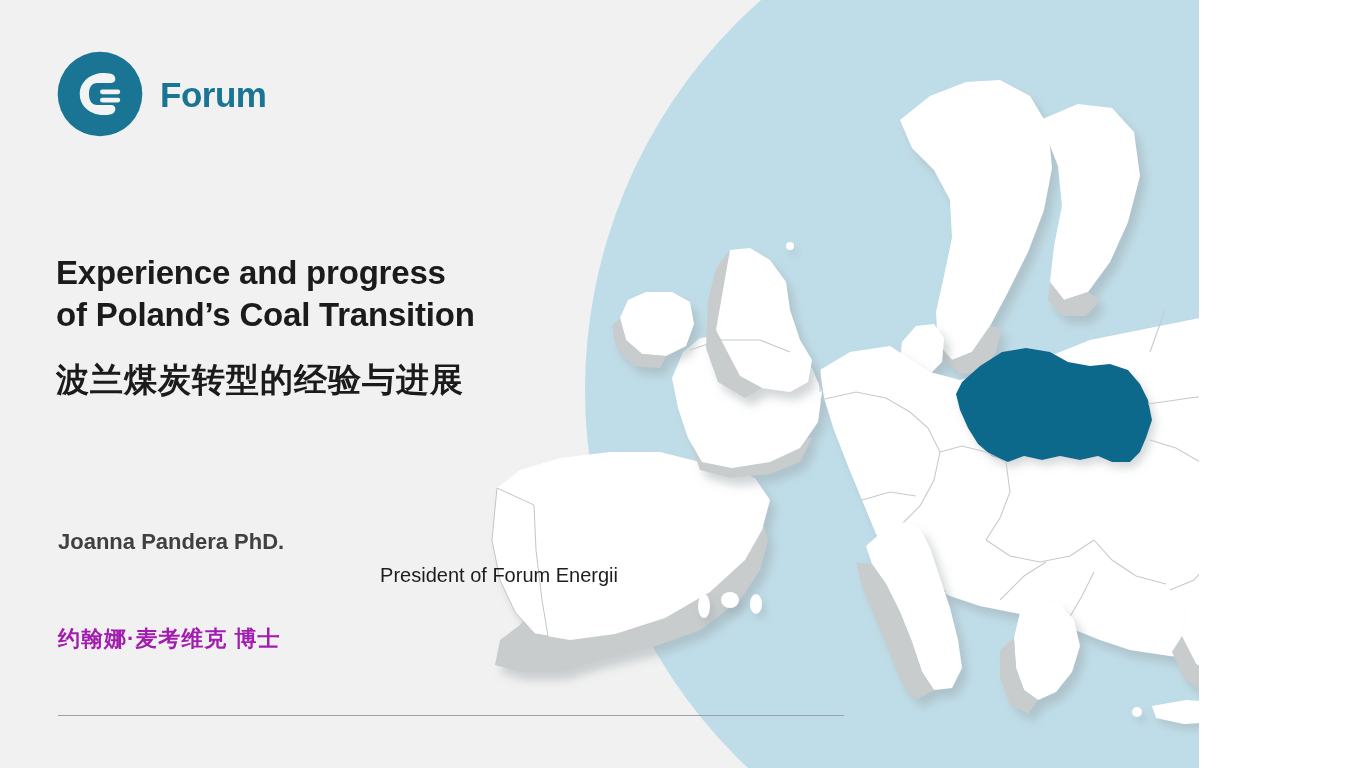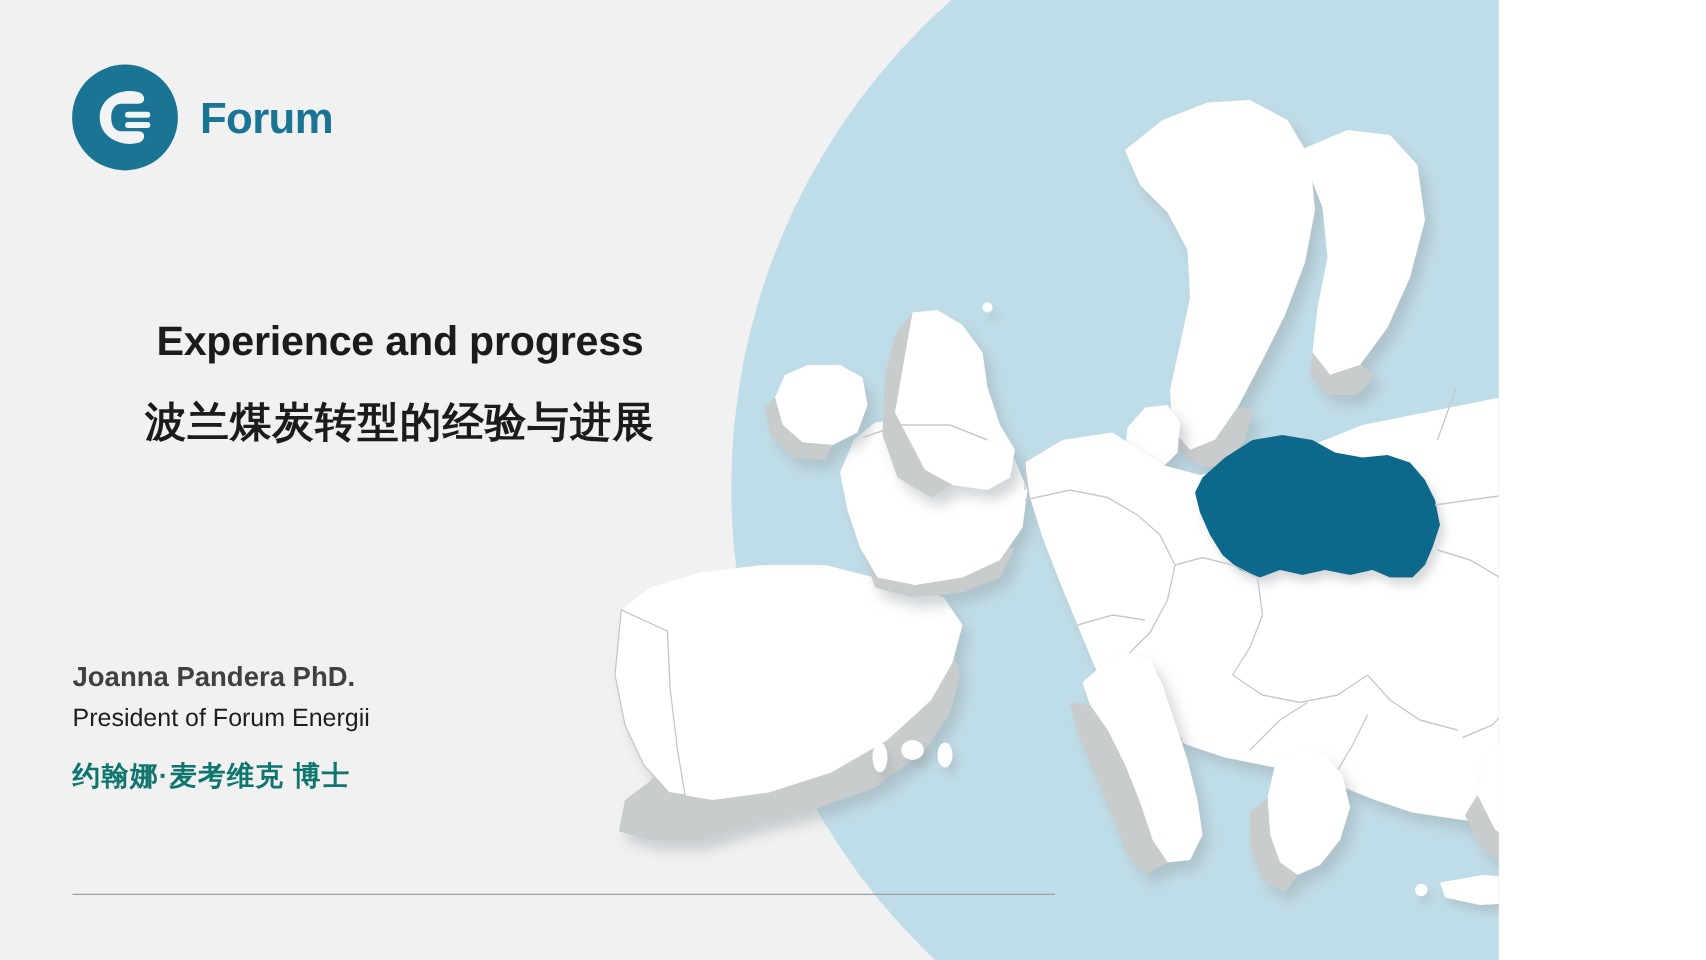--- a/index.html
+++ b/index.html
@@ -44,24 +44,23 @@
   .logo-line {
     font-weight: bold;
     font-size: 35px;
     line-height: 37px;
     letter-spacing: -0.5px;
   }
 
   
   #title-block {
     position: absolute;
-    left: 40px;
+    left: 56px;
     top: 252px;
     width: 560px;
-    text-align: center;
   }
   .title-en {
     font-size: 33px;
     font-weight: bold;
     line-height: 42px;
     color: #1b1b1b;
     letter-spacing: -0.2px;
   }
   .title-zh {
     font-size: 33px;
@@ -83,27 +82,28 @@
     font-size: 22px;
     font-weight: bold;
     color: #404040;
     line-height: 32px;
   }
   .sp-role, .sp-place {
     font-size: 20px;
     color: #1d1d1d;
     line-height: 34px;
     font-weight: normal;
+    text-align: right;
   }
   .sp-name-zh {
     font-size: 22px;
     font-weight: bold;
-    color: #0f766e;
+    color: #a21caf;
     line-height: 34px;
-    margin-top: 12px;
+    margin-top: 30px;
     letter-spacing: 1px;
   }
   .sp-role-zh {
     font-size: 18px;
     color: #2a2a2a;
     line-height: 30px;
     letter-spacing: 1px;
   }
   #divider {
     position: absolute;
@@ -259,20 +259,21 @@
       <rect x="50" y="45" width="22" height="5.2" rx="2.6" fill="#f2f4f4"></rect>
       <rect x="50" y="54" width="22" height="5.2" rx="2.6" fill="#f2f4f4"></rect>
     </svg>
     <div id="logo-word">
       <div class="logo-line" style="color:#1a7494">Forum</div>
     </div>
   </div>
 
   <div id="title-block">
     <div class="title-en">Experience and progress</div>
+    <div class="title-en">of Poland’s Coal Transition</div>
     <div class="title-zh">波兰煤炭转型的经验与进展</div>
   </div>
 
   <div id="speaker-block">
     <div class="sp-name">Joanna Pandera PhD.</div>
     <div class="sp-role">President of Forum Energii</div>
     <div class="sp-name-zh">约翰娜·麦考维克 博士</div>
   </div>
 
   <div id="divider"></div>

